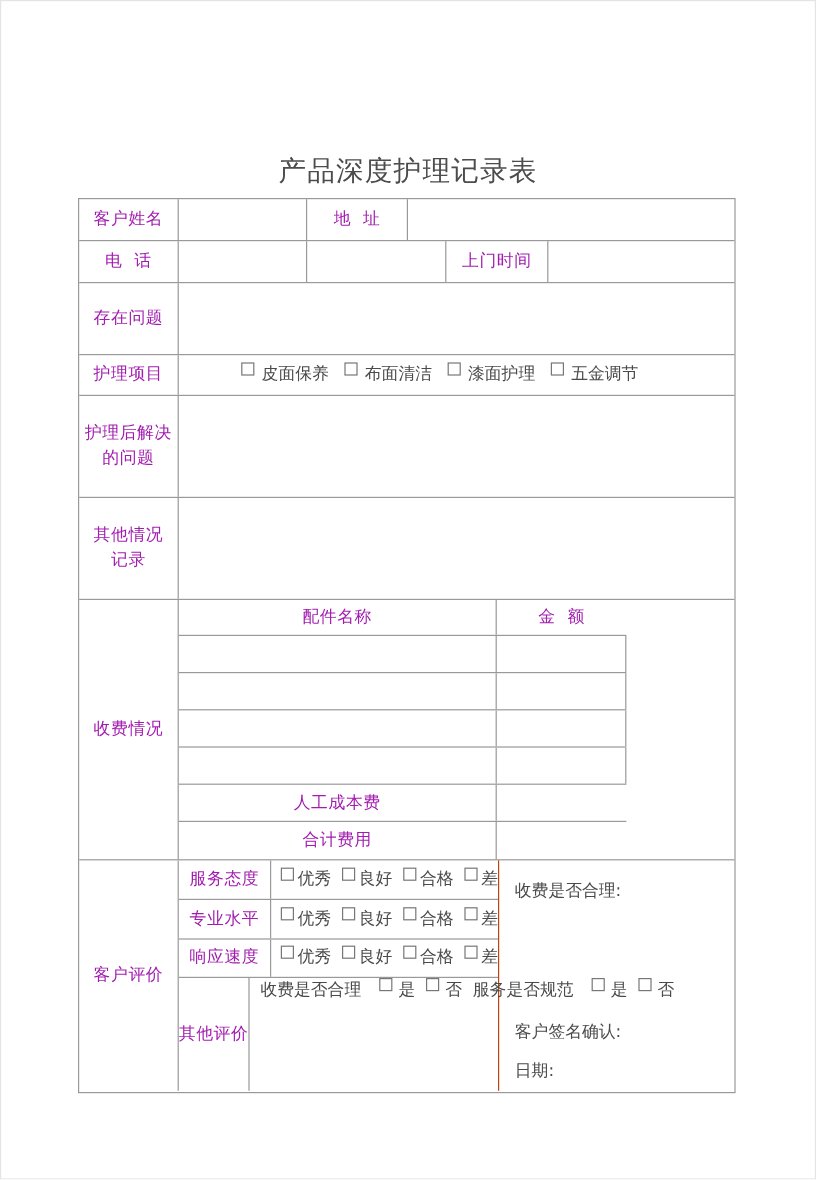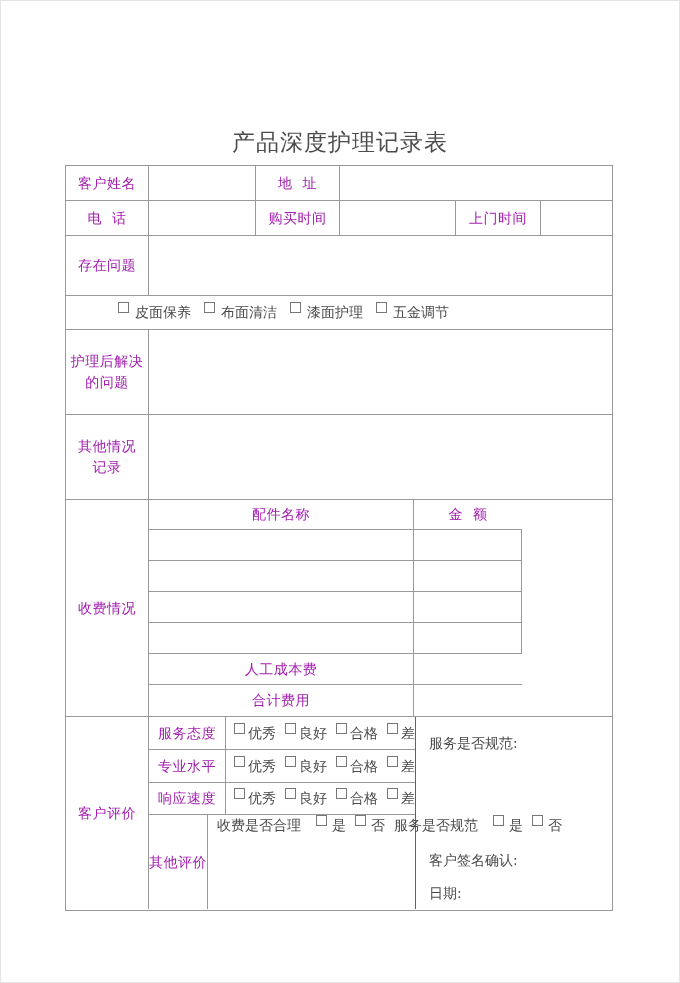--- a/index.html
+++ b/index.html
@@ -97,32 +97,32 @@
     <div class="row" style="height:35px">
       <div class="cell label" style="width:83px">客户姓名</div>
       <div class="cell" style="width:107px"></div>
       <div class="cell label" style="width:84px">地  址</div>
       <div class="cell fill end"></div>
     </div>
 
     <div class="row" style="height:35px">
       <div class="cell label" style="width:83px">电  话</div>
       <div class="cell" style="width:107px"></div>
-      <div class="cell label" style="width:84px">购买时间</div>
       <div class="cell" style="width:116px"></div>
       <div class="cell label" style="width:85px">上门时间</div>
       <div class="cell fill end"></div>
     </div>
 
     <div class="row" style="height:60px">
       <div class="cell label" style="width:83px">存在问题</div>
       <div class="cell fill end"></div>
     </div>
 
     <div class="row" style="height:34px">
+      <div class="cell label" style="width:83px">护理项目</div>
       <div class="cell fill end careopts">
         <span class="opt"><span class="box"></span><span>皮面保养</span></span>
         <span class="opt"><span class="box"></span><span>布面清洁</span></span>
         <span class="opt"><span class="box"></span><span>漆面护理</span></span>
         <span class="opt"><span class="box"></span><span>五金调节</span></span>
       </div>
     </div>
 
     <div class="row" style="height:85px">
       <div class="cell label" style="width:83px">护理后解决
@@ -216,20 +216,20 @@
             <div class="qline">
               <span class="qtext">服务是否规范</span>
               <span class="opt"><span class="box"></span><span>是</span></span>
               <span class="opt"><span class="box"></span><span>否</span></span>
             </div>
           </div>
         </div>
       </div>
 
       <div class="cell fill end sidecell">
-        <span>服务是否规范:</span>
+        <span>收费是否合理:</span>
         <span class="sig">客户签名确认:</span>
         <span class="date">日期:</span>
       </div>
     </div>
 
   </div>
 </div>
 
 </body></html>

